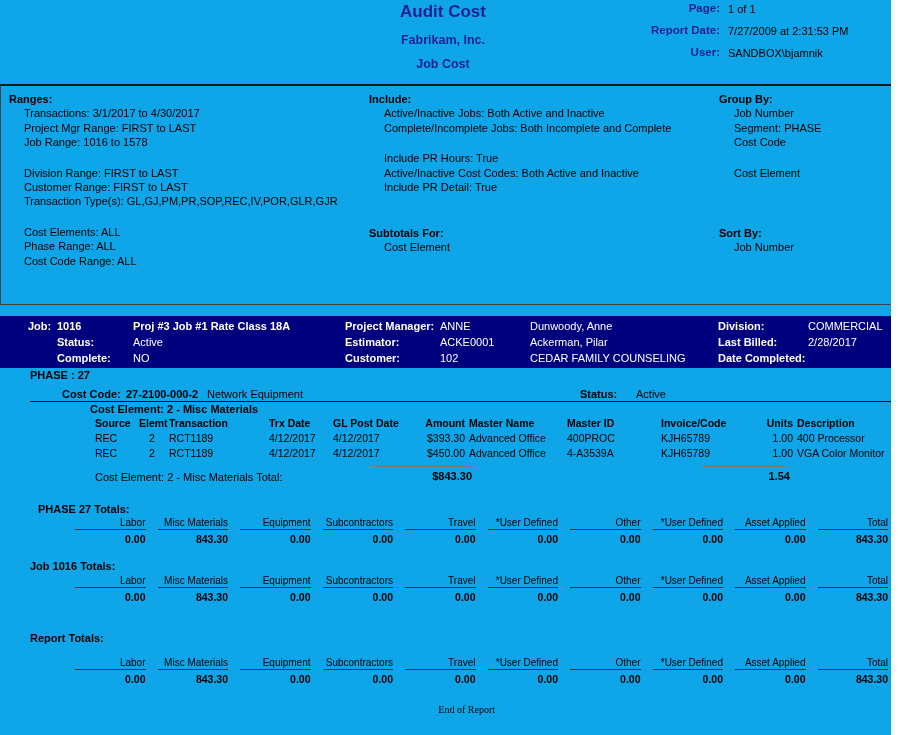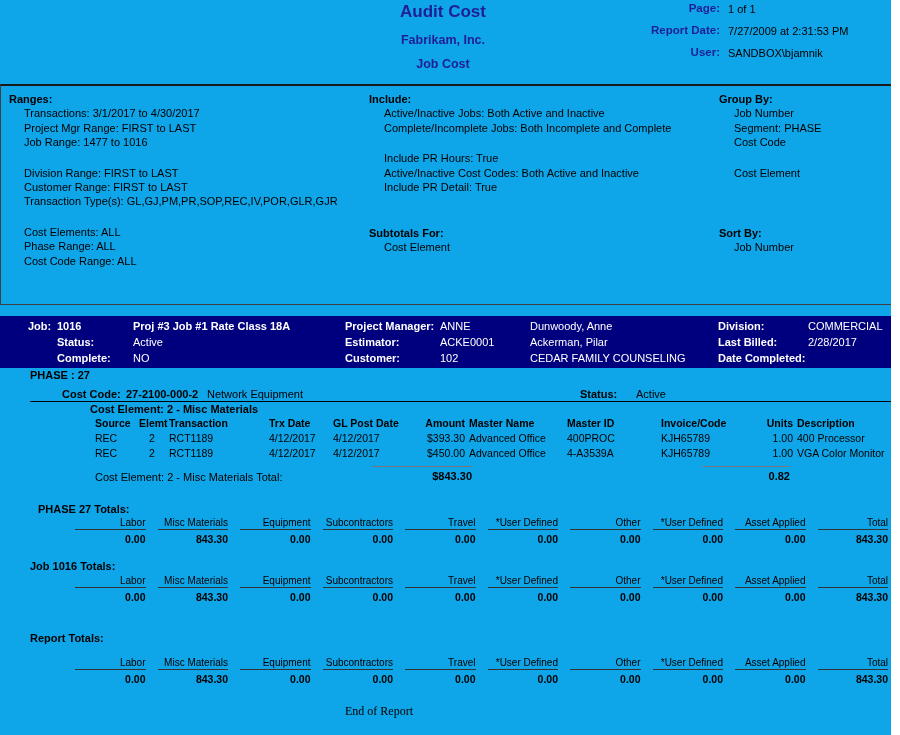--- a/index.html
+++ b/index.html
@@ -44,22 +44,22 @@
   .ovl { border-top:1px solid #777; padding-top:3px; text-align:right; font-weight:bold; }
 
   
   .totals-head { position:absolute; font-weight:bold; font-size:11px; }
   .totals-grid { position:absolute; left:75px; width:813px; display:grid;
                  grid-template-columns:repeat(10, 1fr); column-gap:12px; row-gap:3px; }
   .totals-grid .h { text-align:right; font-size:10px; border-bottom:1px solid #333;
                     padding-bottom:1px; white-space:nowrap; }
   .totals-grid .v { text-align:right; font-weight:bold; font-size:10.5px; }
 
-  #end-of-report { position:absolute; top:704px; left:345px; width:150px; text-align:left;
-                   font-family:"Liberation Serif", serif; font-size:12px; }
+  #end-of-report { position:absolute; top:704px; left:345px; width:150px; text-align:right;
+                   font-family:"Liberation Serif", serif; font-size:10px; }
 </style>
 </head>
 <body>
 
 <div id="page">
 
   <div class="title-block abs navy b" id="rpt-title">Audit Cost</div>
   <div class="title-block abs navy b" id="rpt-company">Fabrikam, Inc.</div>
   <div class="title-block abs navy b" id="rpt-name">Job Cost</div>
 
@@ -74,21 +74,21 @@
   <div class="hdr-row" style="top:46px">
     <span class="lbl">User:</span>
     <span class="val">SANDBOX\bjamnik</span>
   </div>
 
   <div id="param-box">
     <div class="pcol" style="left:8px; top:6px">
       <div class="hd">Ranges:</div>
       <div class="it">Transactions: 3/1/2017 to 4/30/2017</div>
       <div class="it">Project Mgr Range: FIRST to LAST</div>
-      <div class="it">Job Range: 1477 to 1016</div>
+      <div class="it">Job Range: 1016 to 1578</div>
       <div class="it gap">Division Range: FIRST to LAST</div>
       <div class="it">Customer Range: FIRST to LAST</div>
       <div class="it">Transaction Type(s): GL,GJ,PM,PR,SOP,REC,IV,POR,GLR,GJR</div>
       <div class="it gap">Cost Elements: ALL</div>
       <div class="it">Phase Range: ALL</div>
       <div class="it">Cost Code Range: ALL</div>
     </div>
 
     <div class="pcol" style="left:368px; top:6px">
       <div class="hd">Include:</div>
@@ -188,21 +188,21 @@
     <div class="r">$450.00</div>
     <div>Advanced Office</div>
     <div>4-A3539A</div>
     <div>KJH65789</div>
     <div class="r">1.00</div>
     <div>VGA Color Monitor</div>
   </div>
 
   <span class="abs" style="left:95px; top:471px">Cost Element: 2 - Misc Materials Total:</span>
   <div class="abs ovl" style="left:372px; top:466px; width:100px">$843.30</div>
-  <div class="abs ovl" style="left:702px; top:466px; width:88px">0.82</div>
+  <div class="abs ovl" style="left:702px; top:466px; width:88px">1.54</div>
 
   <div class="totals-head" style="left:38px; top:503px">PHASE 27 Totals:</div>
   <div class="totals-grid" style="top:517px">
     <div class="h">Labor</div>
     <div class="h">Misc Materials</div>
     <div class="h">Equipment</div>
     <div class="h">Subcontractors</div>
     <div class="h">Travel</div>
     <div class="h">*User Defined</div>
     <div class="h">Other</div>

